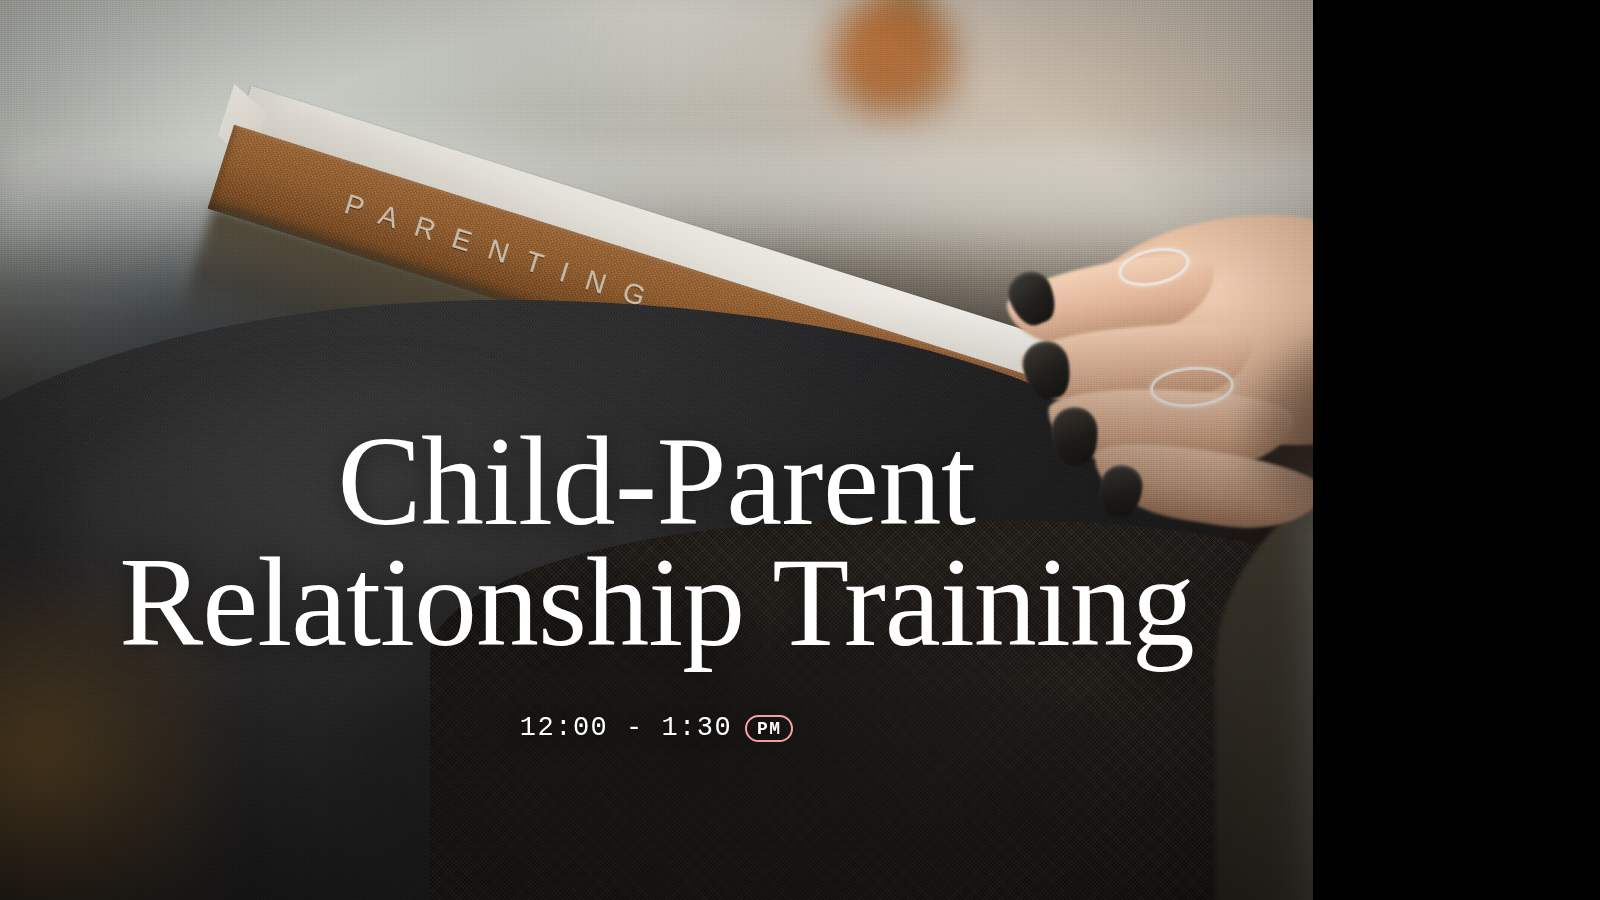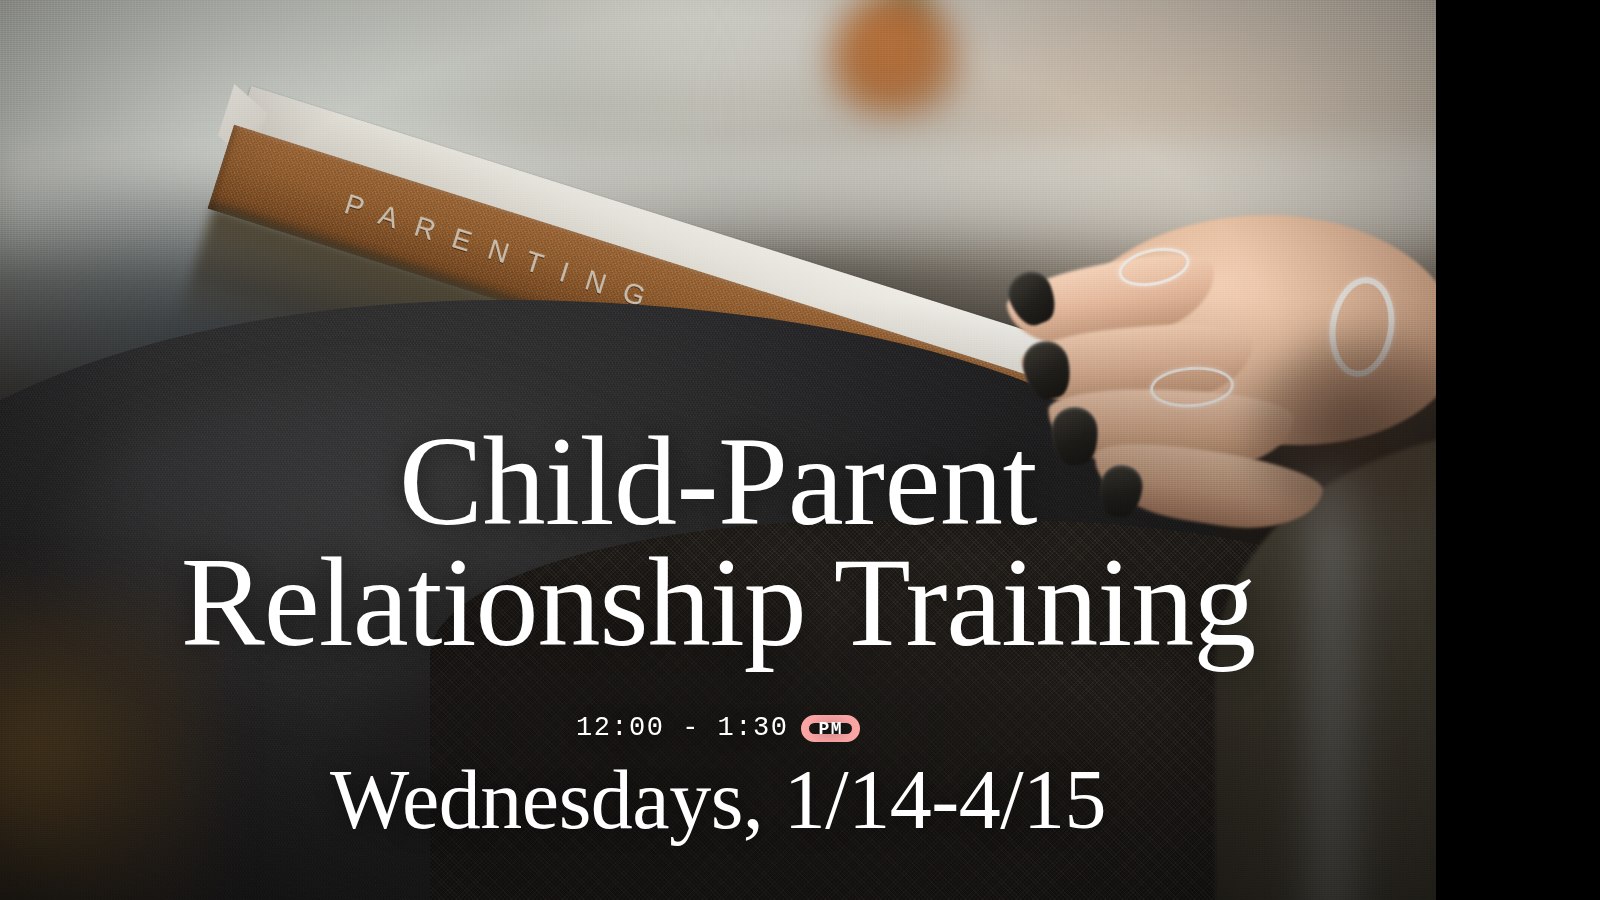--- a/index.html
+++ b/index.html
@@ -3,21 +3,21 @@
 <meta charset="utf-8">
 <title>Child-Parent Relationship Training</title>
 <style>
   html, body {
     margin: 0;
     padding: 0;
     background: #000;
   }
   #stage {
     position: relative;
-    width: 1436px;
+    width: 1313px;
     height: 900px;
     overflow: hidden;
     font-family: "Liberation Serif", "DejaVu Serif", serif;
     background: #151310;
   }
 
   
   .photo {
     position: absolute;
     inset: 0;
@@ -386,21 +386,21 @@
     letter-spacing: 1.5px;
     line-height: 1;
   }
   .ampm-pill {
     display: inline-flex;
     align-items: center;
     justify-content: center;
     min-width: 48px;
     height: 27px;
     padding: 0 9px;
-    border: 8px solid #fca5a5;
+    border: 2px solid #fca5a5;
     border-radius: 14px;
     font-family: "Liberation Mono", "DejaVu Sans Mono", monospace;
     font-size: 18px;
     font-weight: bold;
     letter-spacing: 1.5px;
     line-height: 1;
     box-sizing: border-box;
   }
   .date-line {
     position: absolute;
@@ -474,16 +474,15 @@
     <h1 class="headline">
       <span class="ln ln1">Child-Parent</span>
       <span class="ln ln2">Relationship Training</span>
     </h1>
 
     <div class="time-row">
       <span class="time-text">12:00 - 1:30</span>
       <span class="ampm-pill">PM</span>
     </div>
 
-    <div class="date-line">Wednesdays, 1/14-4/15</div>
 
   </div>
 </div>
 
 </body></html>

